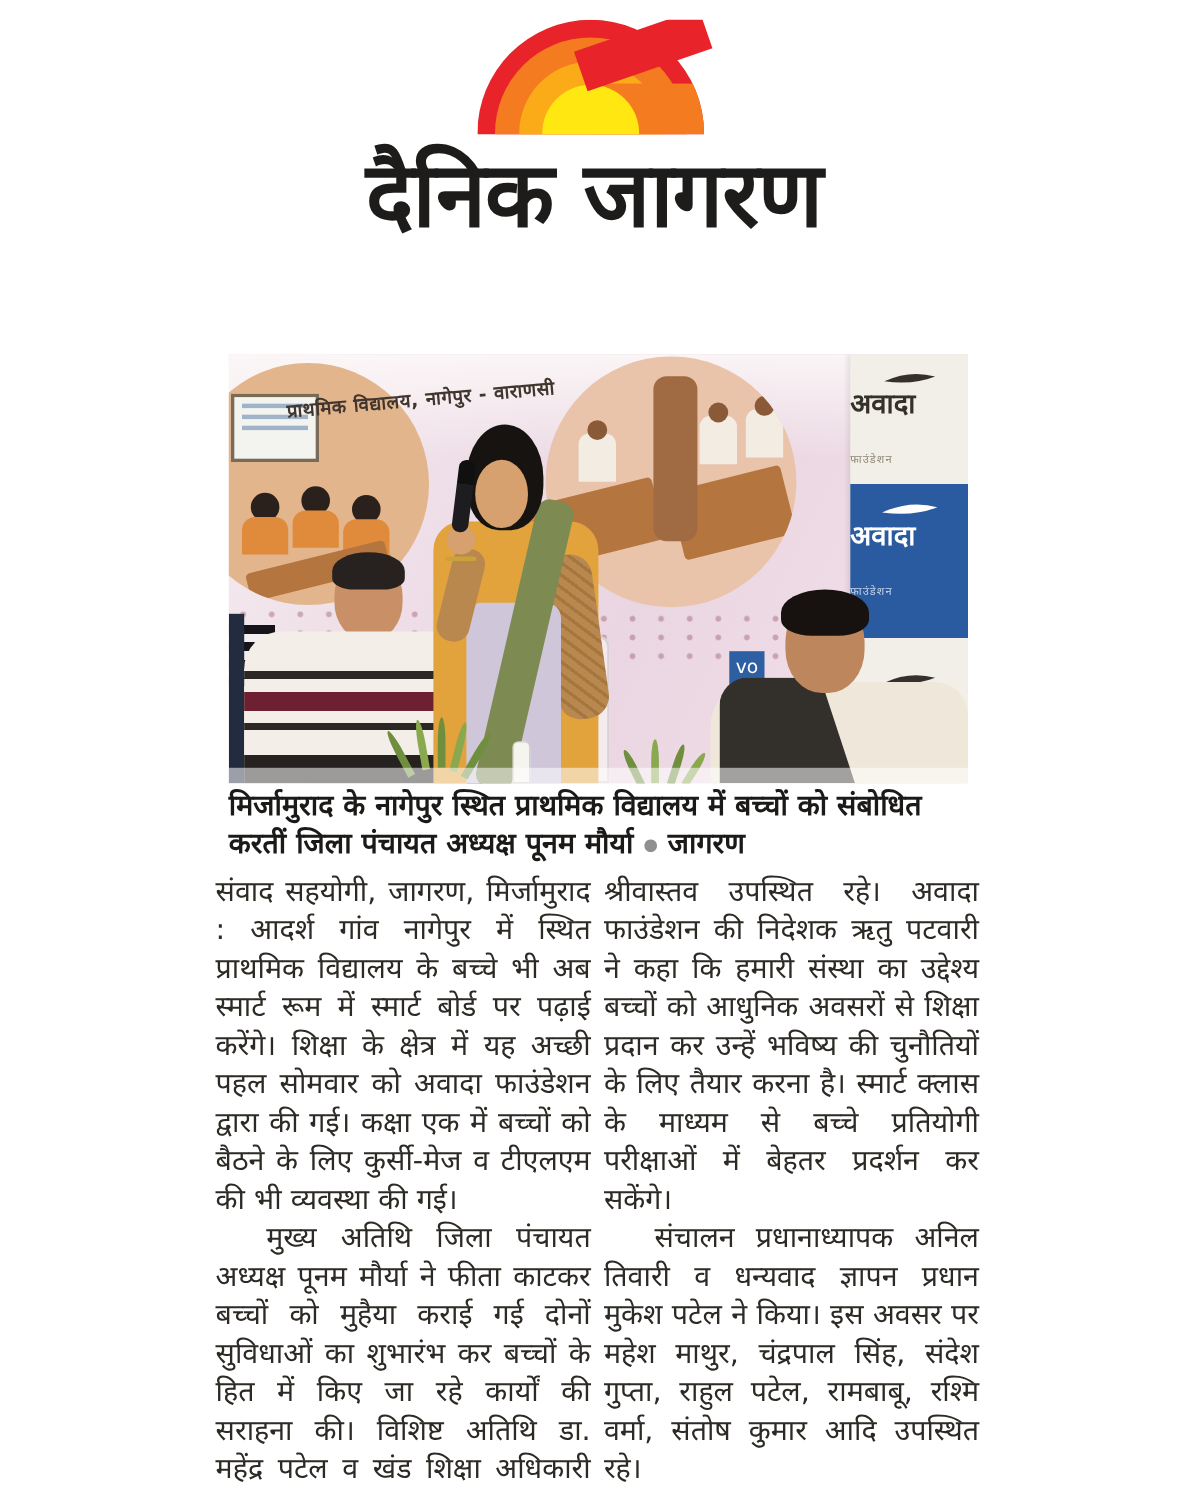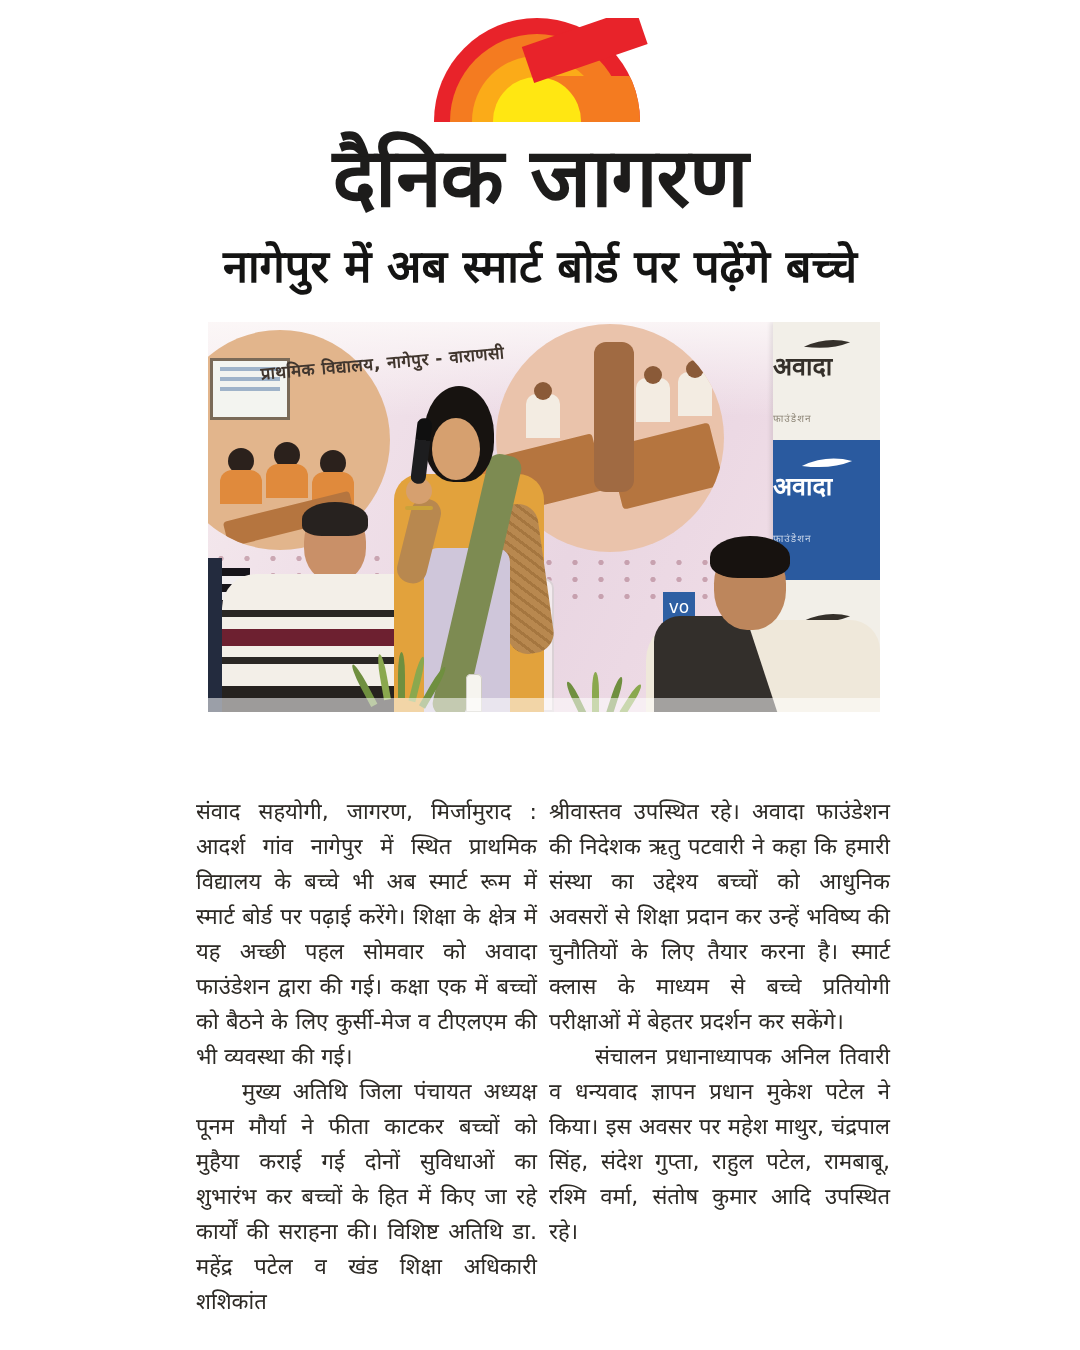--- a/index.html
+++ b/index.html
@@ -121,41 +121,40 @@
   .bottom-blur{position:absolute;left:0;bottom:0;width:100%;height:14px;background:rgba(255,255,255,.55);}
 
   
   .caption{position:absolute;left:208px;top:716px;width:678px;margin:0;
     font-size:26px;font-weight:700;color:#1b1a18;line-height:34px;text-align:left;}
   .credit-dot{color:#8f8f8f;font-size:15px;vertical-align:middle;}
 
   
   .article{position:absolute;left:196px;top:794px;width:694px;display:flex;gap:12px;}
   .col{width:341px;}
-  .para{margin:0;font-size:22px;line-height:35px;color:#2d2a25;text-align:justify;
+  .para{margin:0;font-size:26px;line-height:35px;color:#2d2a25;text-align:justify;
     text-justify:inter-word;}
   .para.indent{text-indent:46px;}
 </style>
 </head>
 <body>
 
 <div class="page">
 
   <div class="logo">
     <div class="logo-circle">
       <div class="ring orange"></div>
       <div class="ring amber"></div>
       <div class="sector-orange"></div>
       <div class="ring yellow"></div>
     </div>
     <div class="red-wedge"></div>
   </div>
 
   <h1 class="masthead">दैनिक जागरण</h1>
-  <h2 class="headline">नागेपुर में अब स्मार्ट बोर्ड पर पढ़ेंगे बच्चे</h2>
 
   <div class="photo">
     <div class="top-light"></div>
     <div class="dots left"></div>
     <div class="dots right"></div>
 
     <div class="inset left">
       <div class="screen">
           <i></i>
           <i></i>
@@ -245,20 +244,25 @@
     <div class="plant" style="left:356px;top:350px;width:90px;height:42px">
       <div class="leaf" style="left:8px;top:8px;height:36px;transform:rotate(-26deg)"></div>
       <div class="leaf l2" style="left:28px;top:0;height:40px"></div>
       <div class="leaf" style="left:48px;top:4px;height:38px;transform:rotate(18deg)"></div>
       <div class="leaf l2" style="left:64px;top:10px;height:34px;transform:rotate(32deg)"></div>
     </div>
     <div class="bottle"></div>
     <div class="bottom-blur"></div>
   </div>
 
+  <p class="caption">
+    <span>मिर्जामुराद के नागेपुर स्थित प्राथमिक विद्यालय में बच्चों को संबोधित करतीं जिला पंचायत अध्यक्ष पूनम मौर्या</span>
+    <span class="credit-dot">●</span>
+    <span class="credit">जागरण</span>
+  </p>
 
   <div class="article">
     <div class="col">
       <p class="para">संवाद सहयोगी, जागरण, मिर्जामुराद : आदर्श गांव नागेपुर में स्थित प्राथमिक विद्यालय के बच्चे भी अब स्मार्ट रूम में स्मार्ट बोर्ड पर पढ़ाई करेंगे। शिक्षा के क्षेत्र में यह अच्छी पहल सोमवार को अवादा फाउंडेशन द्वारा की गई। कक्षा एक में बच्चों को बैठने के लिए कुर्सी-मेज व टीएलएम की भी व्यवस्था की गई।</p>
       <p class="para indent">मुख्य अतिथि जिला पंचायत अध्यक्ष पूनम मौर्या ने फीता काटकर बच्चों को मुहैया कराई गई दोनों सुविधाओं का शुभारंभ कर बच्चों के हित में किए जा रहे कार्यों की सराहना की। विशिष्ट अतिथि डा. महेंद्र पटेल व खंड शिक्षा अधिकारी शशिकांत</p>
     </div>
     <div class="col">
       <p class="para">श्रीवास्तव उपस्थित रहे। अवादा फाउंडेशन की निदेशक ऋतु पटवारी ने कहा कि हमारी संस्था का उद्देश्य बच्चों को आधुनिक अवसरों से शिक्षा प्रदान कर उन्हें भविष्य की चुनौतियों के लिए तैयार करना है। स्मार्ट क्लास के माध्यम से बच्चे प्रतियोगी परीक्षाओं में बेहतर प्रदर्शन कर सकेंगे।</p>
       <p class="para indent">संचालन प्रधानाध्यापक अनिल तिवारी व धन्यवाद ज्ञापन प्रधान मुकेश पटेल ने किया। इस अवसर पर महेश माथुर, चंद्रपाल सिंह, संदेश गुप्ता, राहुल पटेल, रामबाबू, रश्मि वर्मा, संतोष कुमार आदि उपस्थित रहे।</p>
     </div>

